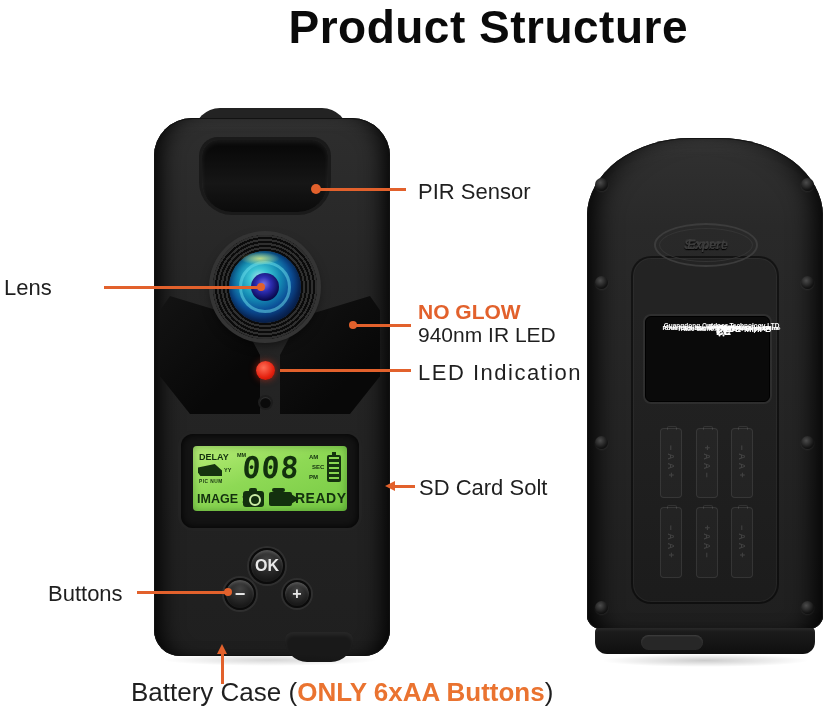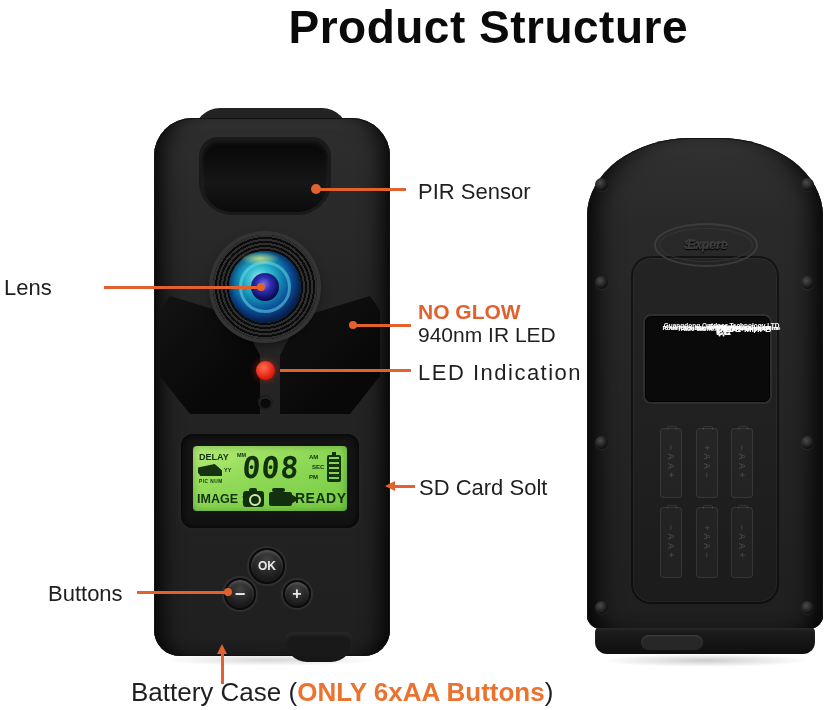--- a/index.html
+++ b/index.html
@@ -77,21 +77,21 @@
   .lcd-cam::before{content:"";position:absolute;left:6px;top:-3px;width:8px;height:4px;background:#13300e;border-radius:2px 2px 0 0;}
   .lcd-cam::after{content:"";position:absolute;left:5.5px;top:3px;width:8px;height:8px;border:2px solid #cdeea6;border-radius:50%;}
   .lcd-vid{left:76px;top:46px;width:23px;height:14px;background:#13300e;border-radius:2px;}
   .lcd-vid::before{content:"";position:absolute;left:3px;top:-4px;width:13px;height:4px;background:#13300e;border-radius:2px;}
   .lcd-vid::after{content:"";position:absolute;left:22px;top:2px;width:0;height:0;
          border-top:5px solid transparent;border-bottom:5px solid transparent;border-left:8px solid #13300e;}
   .lcd-ready{left:102px;top:44px;font-size:14px;font-weight:bold;letter-spacing:.5px;}
   .btn{border-radius:50%;display:flex;align-items:center;justify-content:center;color:#e8e8e8;
        background:radial-gradient(circle at 50% 32%,#424242,#191919 72%);
        border:2px solid #0b0b0b;box-shadow:0 0 0 2px #2f2f2f, inset 0 2px 3px rgba(255,255,255,.2);}
-  .btn-ok{left:99px;top:442px;width:36px;height:36px;font-size:12px;font-weight:bold;}
+  .btn-ok{left:99px;top:442px;width:36px;height:36px;font-size:16px;font-weight:bold;}
   .btn-minus{left:74px;top:472px;width:32px;height:32px;font-size:18px;font-weight:bold;}
   .btn-plus{left:133px;top:474px;width:28px;height:28px;font-size:16px;font-weight:bold;}
   .f-foot{left:135px;top:526px;width:68px;height:30px;background:#191919;border-radius:8px 8px 22px 22px;
           box-shadow:inset 0 3px 4px rgba(255,255,255,.07);}
   .f-shadow{left:12px;top:548px;width:216px;height:12px;border-radius:50%;
           background:radial-gradient(ellipse,rgba(0,0,0,.16),rgba(0,0,0,0) 70%);}
 
   
   #back{left:585px;top:134px;width:240px;height:540px;}
   .b-body{left:2px;top:4px;width:236px;height:492px;

